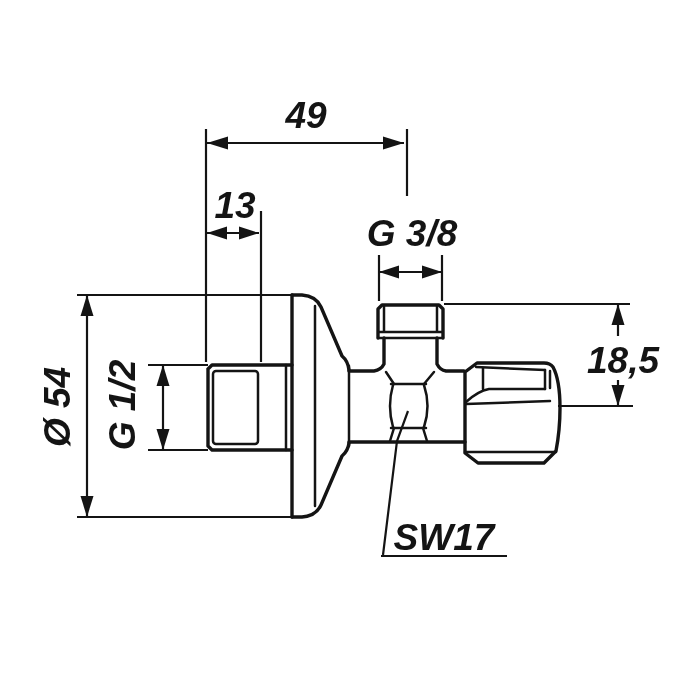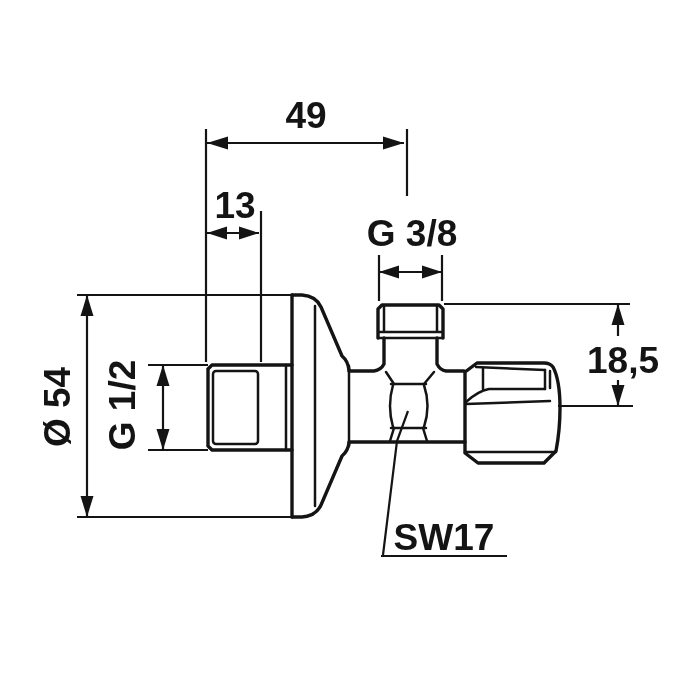--- a/index.html
+++ b/index.html
@@ -1,18 +1,19 @@
 <!DOCTYPE html>
 <html><head>
 <meta charset="utf-8">
 <style>
   html,body{margin:0;padding:0;background:#ffffff;}
   .canvas-wrap{
     width:700px;height:700px;background:#ffffff;overflow:hidden;
     font-family:"Liberation Sans", sans-serif;
+    font-style:italic;
   }
   svg{display:block;}
   .outline{fill:none;stroke:#141414;stroke-width:3.4;stroke-linecap:round;stroke-linejoin:round;}
   .detail{fill:none;stroke:#141414;stroke-width:2.5;stroke-linecap:round;stroke-linejoin:round;}
   .dimline{fill:none;stroke:#141414;stroke-width:2.2;stroke-linecap:butt;}
   .arrow{fill:#141414;stroke:none;}
   .dimtext{
     font-family:"Liberation Sans", sans-serif;
     font-size:37px;font-weight:bold;fill:#141414;
   }

